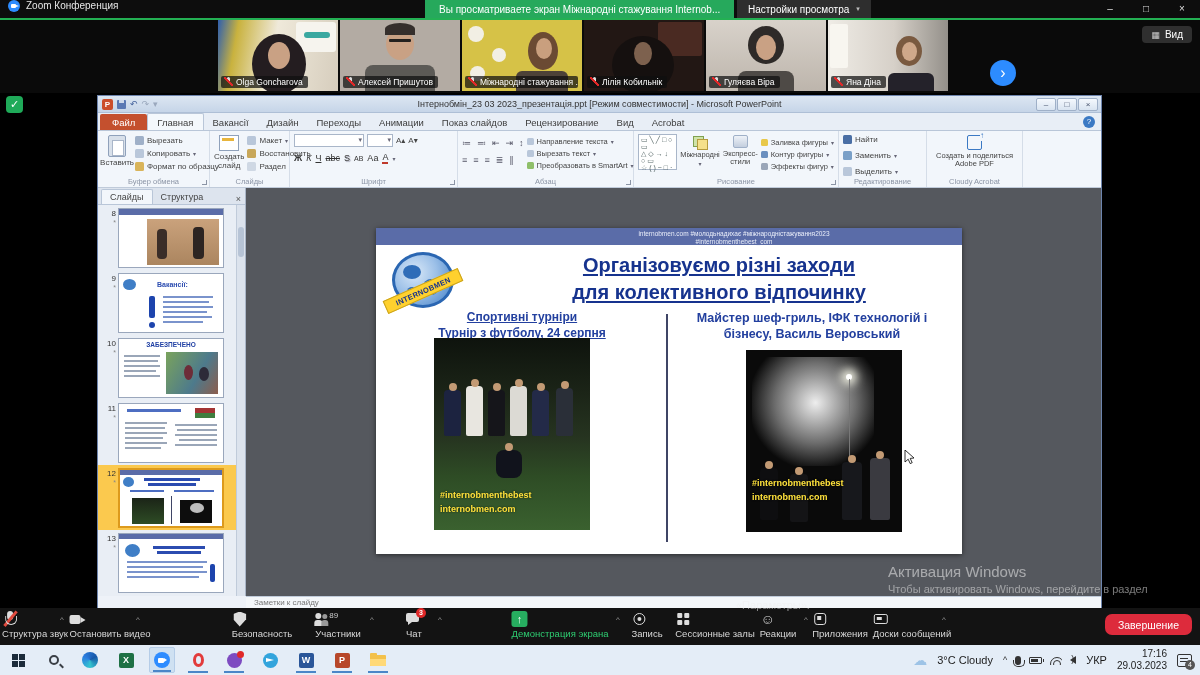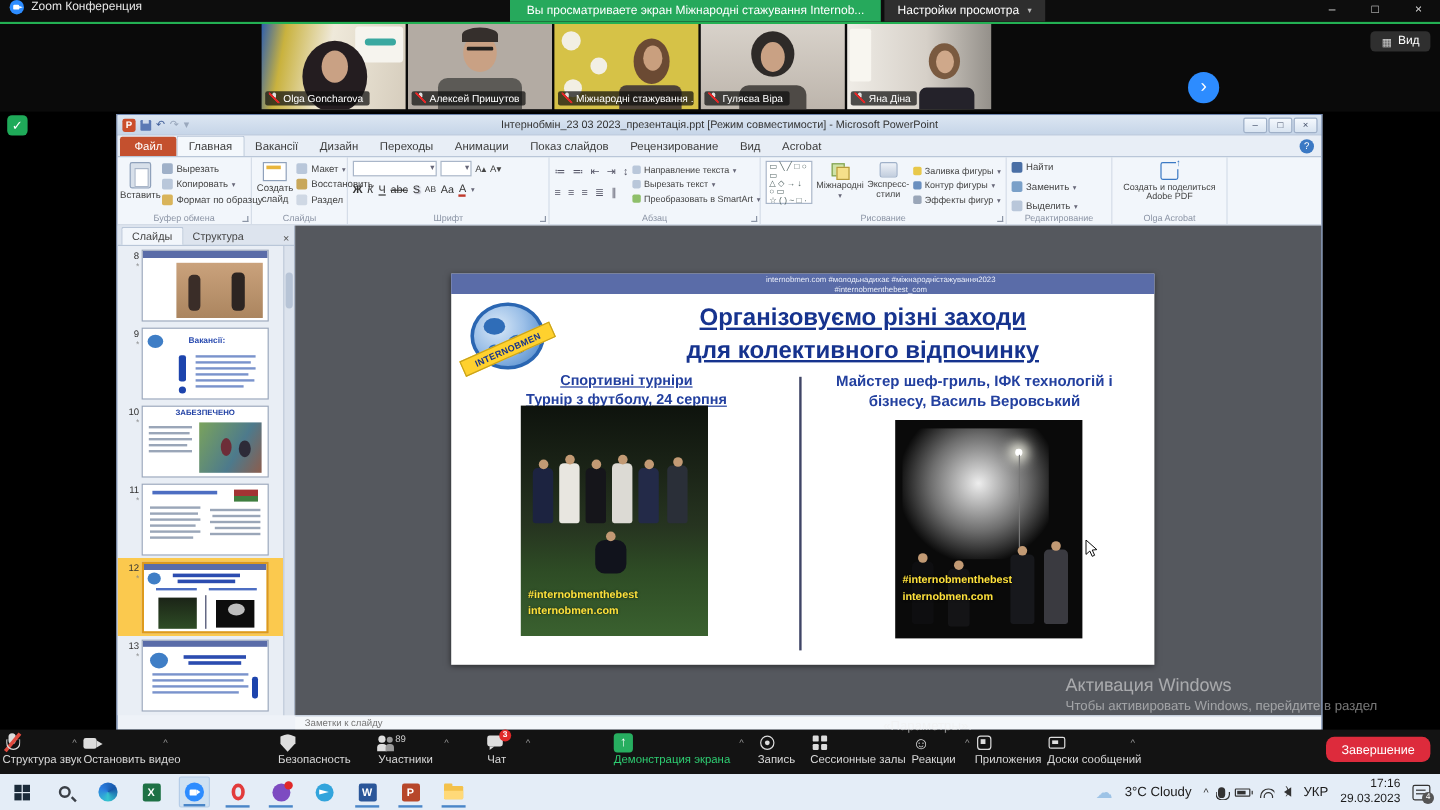--- a/index.html
+++ b/index.html
@@ -259,20 +259,29 @@
         <span class="blob" style="left:8px;top:46px;width:15px;height:15px;background:#f2efe4"></span>
         <span class="blob" style="right:24px;top:12px;width:30px;height:38px;background:#6b4a33"></span>
         <span class="blob" style="right:30px;top:18px;width:16px;height:21px;background:#c99f7e"></span>
         <span class="rect" style="right:14px;bottom:0;width:52px;height:20px;background:#4d4238;border-radius:6px 6px 0 0"></span>
         <div class="nm">
             <span class="mic"></span>
             <span>Міжнародні стажування ...</span>
           </div>
       </div>
 
+      <div class="tile" style="background:#221714">
+        <span class="rect" style="right:2px;top:2px;width:44px;height:34px;background:#4a2a22;border-radius:2px"></span>
+        <span class="blob" style="left:28px;top:16px;width:62px;height:58px;background:#15100f"></span>
+        <span class="blob" style="left:50px;top:22px;width:18px;height:23px;background:#7d614e"></span>
+        <div class="nm">
+            <span class="mic"></span>
+            <span>Лілія Кобильнік</span>
+          </div>
+      </div>
 
       <div class="tile" style="background:linear-gradient(#d8d2ca,#bdb5ac)">
         <span class="rect" style="left:32px;bottom:0;width:56px;height:20px;background:#4e4a46;border-radius:8px 8px 0 0"></span>
         <span class="blob" style="left:42px;top:6px;width:36px;height:38px;background:#2e2a28"></span>
         <span class="blob" style="left:50px;top:15px;width:20px;height:25px;background:#c9a184"></span>
         <div class="nm">
             <span class="mic"></span>
             <span>Гуляєва Віра</span>
           </div>
       </div>
@@ -494,21 +503,21 @@
             <span class="car">▾</span>
           </div>
         <span class="glabel">Редактирование</span>
       </div>
 
       <div class="grp" style="width:96px;justify-content:center">
         <div class="bigbtn" style="width:86px;font-size:7.5px">
           <span class="pdficon"></span>
           <span class="two">Создать и поделиться Adobe PDF</span>
         </div>
-        <span class="glabel">Olga Acrobat</span>
+        <span class="glabel">Cloudy Acrobat</span>
       </div>
     </div>
 
     <div class="body-wrap">
 
       <div class="panel">
         <div class="ptabs">
           <span class="ptab active">Слайды</span>
           <span class="ptab">Структура</span>
           <span class="pclose">×</span>

